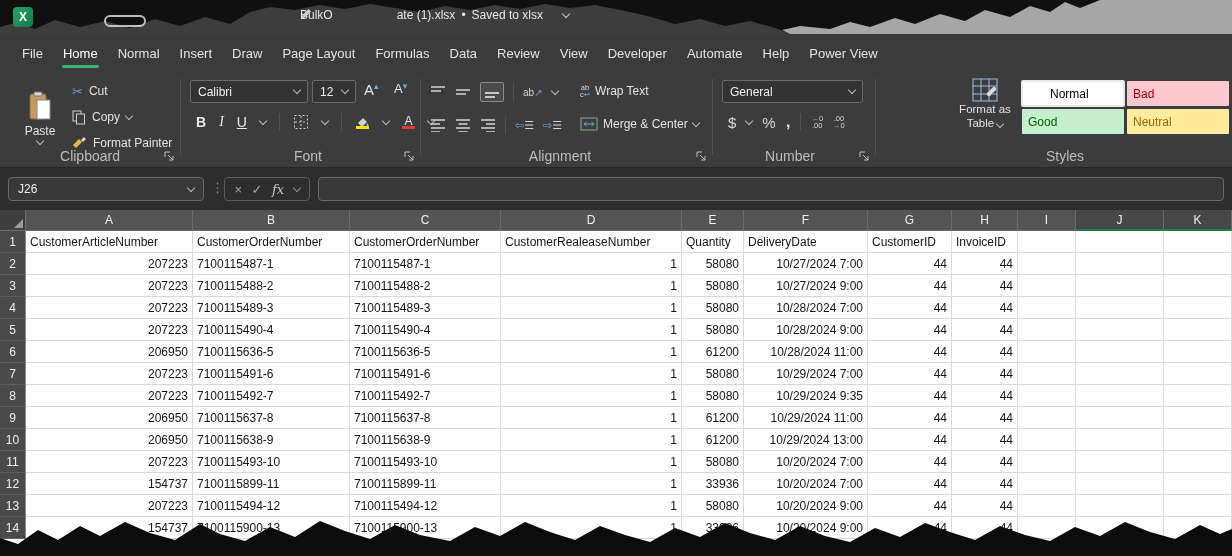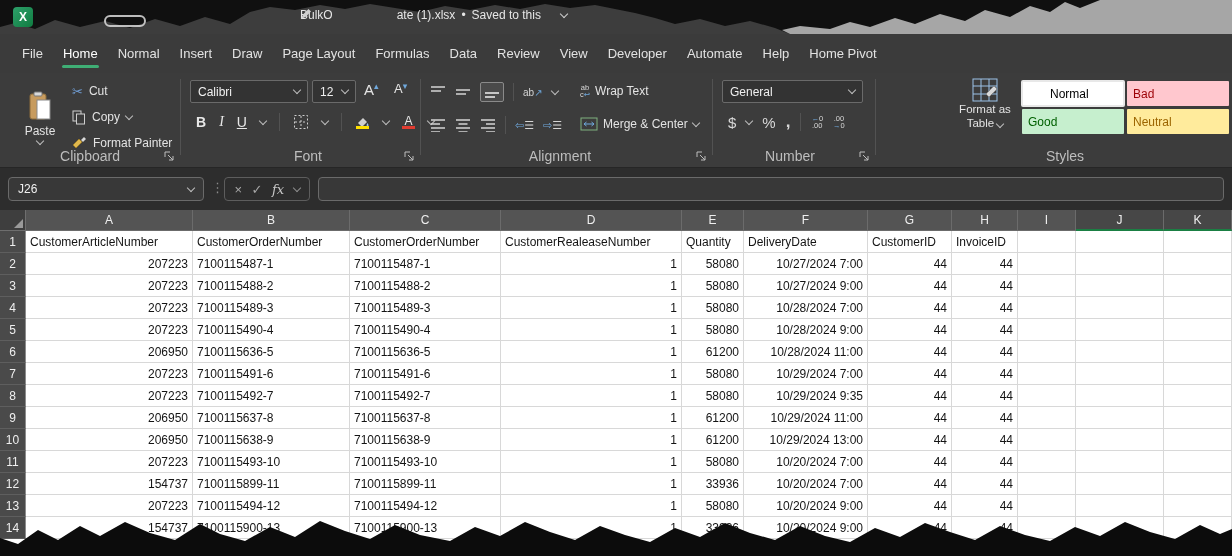--- a/index.html
+++ b/index.html
@@ -115,40 +115,40 @@
     <div class="excel-logo">X</div>
     <div class="pill-frag"></div>
     <div class="title-text">
       <svg width="12" height="12">
         <path d="M1 11 L3 6.5 L8.5 1 L11 3.5 L5.5 9 Z" fill="#cfcfcf"></path>
       </svg>
       <span>BulkO</span>
       <span class="title-gap"></span>
       <span>ate (1).xlsx</span>
       <span>•</span>
-      <span>Saved to this</span>
+      <span>Saved to xlsx</span>
       <span class="chev"></span>
     </div>
   </div>
 
   <div class="menubar" id="menu-items">
       <div class="mi">File</div>
       <div class="mi active">Home</div>
       <div class="mi">Normal</div>
       <div class="mi">Insert</div>
       <div class="mi">Draw</div>
       <div class="mi">Page Layout</div>
       <div class="mi">Formulas</div>
       <div class="mi">Data</div>
       <div class="mi">Review</div>
       <div class="mi">View</div>
       <div class="mi">Developer</div>
       <div class="mi">Automate</div>
       <div class="mi">Help</div>
-      <div class="mi">Home Pivot</div>
+      <div class="mi">Power View</div>
     </div>
 
   <div class="ribbon">
     <div class="vsep" style="left:180px"></div>
     <div class="vsep" style="left:420px"></div>
     <div class="vsep" style="left:712px"></div>
     <div class="vsep" style="left:875px"></div>
 
     <div class="paste-btn">
       <svg width="24" height="30">

